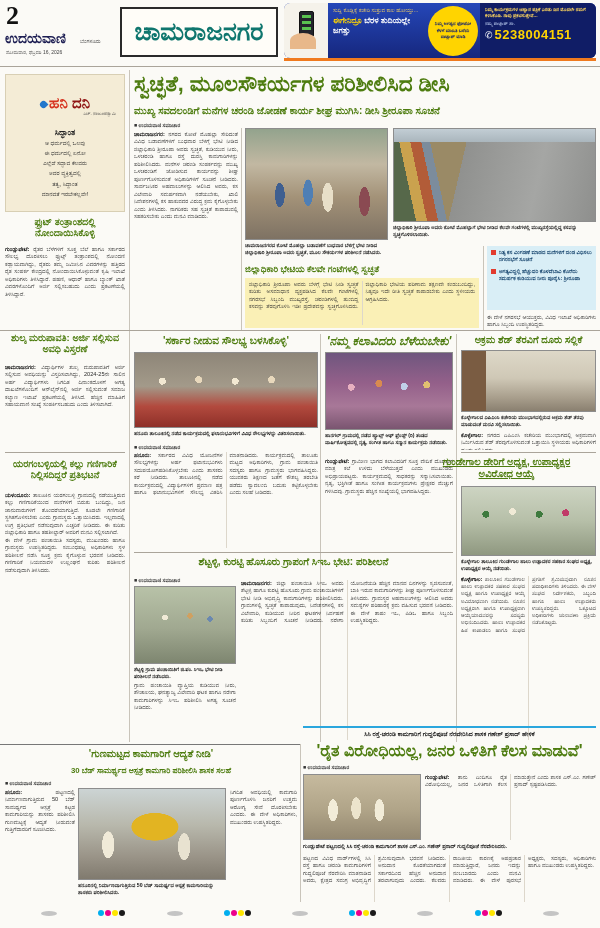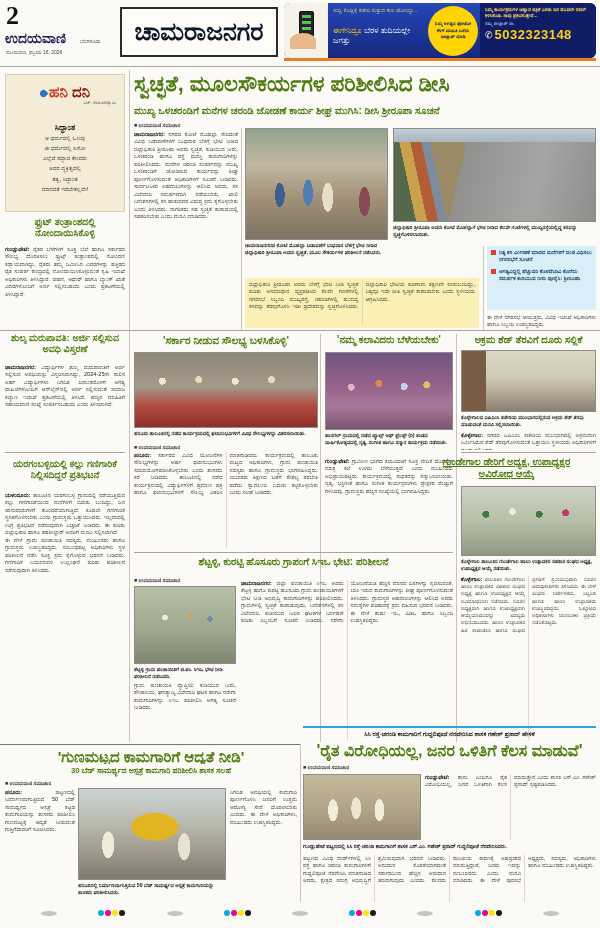--- a/index.html
+++ b/index.html
@@ -16,48 +16,48 @@
   .cols4{column-count:4;column-gap:7px;column-rule:1px solid #ddd7cb;}
   .vline{position:absolute;width:1px;background:#c9c4ba;}
   .hline{position:absolute;height:1px;background:#aaa49a;}
   .photo{position:absolute;border:1px solid #8d8d8d;box-sizing:border-box;}
 
   
   .pageno{font-family:"Liberation Serif",serif;font-weight:700;font-size:26px;color:#111;line-height:1;}
   .papername{font-weight:800;font-size:14px;color:#1c1d52;line-height:1;}
   .edition{font-size:5.5px;color:#333;}
   .dateline-top{font-size:5px;color:#444;}
-  .section-box{border:2px solid #2a2a2a;background:#fffdf8;display:flex;align-items:center;justify-content:center;font-size:25px;font-weight:800;color:#0f172a;}
+  .section-box{border:2px solid #2a2a2a;background:#fffdf8;display:flex;align-items:center;justify-content:center;font-size:25px;font-weight:800;color:#0f766e;}
 
   
   .ad{border-radius:6px;background:linear-gradient(180deg,#2547b8,#16277e);display:flex;overflow:hidden;color:#fff;}
   .ad-illu{width:44px;background:#f5f2ea;position:relative;flex:none;}
   .ad-phone{position:absolute;left:15px;top:8px;width:13px;height:24px;background:#23242b;border-radius:2px;border:1px solid #111;}
   .ad-phone i{display:block;margin:3px 2px 0 2px;height:3px;background:#59c14f;}
   .ad-hand{position:absolute;left:6px;top:30px;width:26px;height:16px;background:#e8b88a;border-radius:50% 50% 0 0;}
   .ad-mid{flex:1;padding:4px 4px 2px 5px;min-width:0;}
   .ad-line1{color:#ffd75e;font-size:5.6px;line-height:1.3;}
-  .ad-line2{font-size:8px;font-weight:400;line-height:1.25;margin-top:12px;}
+  .ad-line2{font-size:8px;font-weight:700;line-height:1.25;margin-top:2px;}
   .ad-line2 .em{color:#ffd400;}
   .ad-circle{flex:none;width:50px;height:50px;margin:3px 2px;border-radius:50%;background:#ffd400;color:#12206e;font-size:4.7px;font-weight:700;display:flex;align-items:center;justify-content:center;text-align:center;padding:4px;box-sizing:border-box;line-height:1.35;}
   .ad-right{flex:none;width:106px;background:#101d66;padding:4px 5px;}
   .ad-right-head{color:#ffd75e;font-size:4.8px;font-weight:700;line-height:1.3;}
   .ad-wa-label{color:#cfe0ff;font-size:4.6px;margin-top:2px;}
   .ad-phone-row{display:flex;align-items:center;gap:2px;margin-top:1px;}
   .ad-phone-icon{font-size:9px;color:#fff;}
   .ad-phone-num{color:#ffd400;font-size:13px;font-weight:800;letter-spacing:.5px;}
   .ad-strip{position:absolute;left:284px;top:58px;width:312px;height:3px;background:#f07a1e;}
 
   
   .hani{background:#f4ecd6;border:1px solid #d8cfb4;text-align:center;overflow:hidden;}
-  .hani-logo{margin-top:9px;font-size:15px;font-weight:800;line-height:1;}
+  .hani-logo{margin-top:20px;font-size:15px;font-weight:800;line-height:1;}
   .drop{display:inline-block;width:7px;height:7px;background:#2277cc;border-radius:50% 0 50% 50%;transform:rotate(45deg);margin-right:2px;}
   .hani-1{color:#d6321e;} .hani-2{color:#8f1212;}
   .hani-author{font-size:4.5px;color:#444;text-align:right;padding-right:8px;margin-top:1px;}
-  .poem-title{font-size:8px;font-weight:700;margin-top:18px;color:#222;}
+  .poem-title{font-size:8px;font-weight:700;margin-top:12px;color:#222;}
   .poem-line{font-size:5.8px;line-height:1.75;color:#2a2a2a;}
 
   
   .yellow-box{background:#faf0b6;padding:3px 4px;}
   .blue-box{background:#d9eef6;padding:3px 4px;}
   .hi-item{display:flex;gap:3px;margin-bottom:4px;}
   .hi-sq{flex:none;width:5px;height:5px;background:#e23b2e;margin-top:1px;}
   .hi-text{font-size:5.4px;font-weight:700;color:#17456e;line-height:1.35;}
 
   
@@ -140,21 +140,21 @@
     <div class="ad-mid">
       <div class="ad-line1">ಸುದ್ದಿ ಕೊಡ್ಲಿಕ್ಕೆ ಕಚೇರಿ ಸುತ್ತುವ ಕಾಲ ಹೋಯ್ತು...</div>
       <div class="ad-line2"><span class="em">ಈಗೇನಿದ್ರೂ</span><span> ಬೆರಳ ತುದಿಯಲ್ಲೇ ಜಗತ್ತು</span></div>
     </div>
     <div class="ad-circle">ನಿಮ್ಮ ಅಗತ್ಯದ ಫೋಟೋ ಕೆಳಗೆ ಮಾಹಿತಿ ಬರೆದು ವಾಟ್ಸಾಪ್ ಮಾಡಿ</div>
     <div class="ad-right">
       <div class="ad-right-head">ನಿಮ್ಮ ಕಾರ್ಯಕ್ರಮಗಳ ಆಹ್ವಾನ ಪತ್ರಿಕೆ ಎರಡು ದಿನ ಮೊದಲೇ ನಮಗೆ ಕಳಿಸಿಕೊಡಿ. ನಾವು ಪ್ರಕಟಿಸುತ್ತೇವೆ...</div>
       <div class="ad-wa-label">ನಮ್ಮ ವಾಟ್ಸಾಪ್ ಸಂ.</div>
       <div class="ad-phone-row">
         <span class="ad-phone-icon">✆</span>
-        <span class="ad-phone-num">5032323148</span>
+        <span class="ad-phone-num">5238004151</span>
       </div>
     </div>
   </div>
   <div class="ad-strip"></div>
 
   <div class="hline" style="left:0;top:66px;width:600px;"></div>
 
   <div class="abs hani" style="left:5px;top:74px;width:120px;height:138px;">
     <div class="hani-logo">
       <span class="drop"></span><span class="hani-1">ಹನಿ</span> <span class="hani-2">ದನಿ</span>
@@ -175,32 +175,33 @@
   <div class="abs hl center" style="left:5px;top:332px;width:120px;height:26px;font-size:9.5px;">ಶುಲ್ಕ ಮರುಪಾವತಿ: ಅರ್ಜಿ ಸಲ್ಲಿಸುವ ಅವಧಿ ವಿಸ್ತರಣೆ</div>
   <div class="abs body-text" style="left:5px;top:364px;width:120px;height:82px;"><b>ಚಾಮರಾಜನಗರ:</b> <span>ವಿದ್ಯಾರ್ಥಿಗಳ ಶುಲ್ಕ ಮರುಪಾವತಿಗೆ ಅರ್ಜಿ ಸಲ್ಲಿಸುವ ಅವಧಿಯನ್ನು ವಿಸ್ತರಿಸಲಾಗಿದ್ದು, 2024-25ನೇ ಸಾಲಿನ ಅರ್ಹ ವಿದ್ಯಾರ್ಥಿಗಳು ನಿಗದಿತ ದಿನಾಂಕದೊಳಗೆ ಅಗತ್ಯ ದಾಖಲೆಗಳೊಂದಿಗೆ ಆನ್‌ಲೈನ್‌ನಲ್ಲಿ ಅರ್ಜಿ ಸಲ್ಲಿಸುವಂತೆ ಸಮಾಜ ಕಲ್ಯಾಣ ಇಲಾಖೆ ಪ್ರಕಟಣೆಯಲ್ಲಿ ತಿಳಿಸಿದೆ. ಹೆಚ್ಚಿನ ಮಾಹಿತಿಗೆ ಸಹಾಯವಾಣಿ ಸಂಖ್ಯೆ ಸಂಪರ್ಕಿಸಬಹುದು ಎಂದು ತಿಳಿಸಲಾಗಿದೆ.</span></div>
 
   <div class="hline" style="left:5px;top:452px;width:120px;"></div>
   <div class="abs hl center" style="left:5px;top:458px;width:120px;height:28px;font-size:9.5px;">ಯರಗಂಬಳ್ಳಿಯಲ್ಲಿ ಕಲ್ಲು ಗಣಿಗಾರಿಕೆ ನಿಲ್ಲಿಸದಿದ್ದರೆ ಪ್ರತಿಭಟನೆ</div>
   <div class="abs body-text" style="left:5px;top:492px;width:120px;height:248px;"><b>ಯಳಂದೂರು:</b> <span>ತಾಲೂಕಿನ ಯರಗಂಬಳ್ಳಿ ಗ್ರಾಮದಲ್ಲಿ ನಡೆಯುತ್ತಿರುವ ಕಲ್ಲು ಗಣಿಗಾರಿಕೆಯಿಂದ ಮನೆಗಳಿಗೆ ಬಿರುಕು ಬಂದಿದ್ದು, ಜನ ಜಾನುವಾರುಗಳಿಗೆ ತೊಂದರೆಯಾಗುತ್ತಿದೆ. ಕೂಡಲೇ ಗಣಿಗಾರಿಕೆ ಸ್ಥಗಿತಗೊಳಿಸಬೇಕು ಎಂದು ಗ್ರಾಮಸ್ಥರು ಒತ್ತಾಯಿಸಿದರು. ಇಲ್ಲವಾದಲ್ಲಿ ಉಗ್ರ ಪ್ರತಿಭಟನೆ ನಡೆಸುವುದಾಗಿ ಎಚ್ಚರಿಕೆ ನೀಡಿದರು. ಈ ಕುರಿತು ಜಿಲ್ಲಾಧಿಕಾರಿ ಹಾಗೂ ತಹಶೀಲ್ದಾರ್ ಅವರಿಗೆ ಮನವಿ ಸಲ್ಲಿಸಲಾಗಿದೆ.</span><br><span>ಈ ವೇಳೆ ಗ್ರಾಮ ಪಂಚಾಯಿತಿ ಸದಸ್ಯರು, ಮುಖಂಡರು ಹಾಗೂ ಗ್ರಾಮಸ್ಥರು ಉಪಸ್ಥಿತರಿದ್ದರು. ಸಂಬಂಧಪಟ್ಟ ಅಧಿಕಾರಿಗಳು ಸ್ಥಳ ಪರಿಶೀಲನೆ ನಡೆಸಿ ಸೂಕ್ತ ಕ್ರಮ ಕೈಗೊಳ್ಳುವ ಭರವಸೆ ನೀಡಿದರು. ಗಣಿಗಾರಿಕೆ ನಿಯಮಾವಳಿ ಉಲ್ಲಂಘನೆ ಕುರಿತು ಪರಿಶೀಲನೆ ನಡೆಸುವುದಾಗಿ ತಿಳಿಸಿದರು.</span></div>
 
   <div class="vline" style="left:129px;top:70px;height:672px;"></div>
 
   <div class="abs hl" style="left:134px;top:72px;width:462px;height:31px;font-size:21.5px;white-space:nowrap;">ಸ್ವಚ್ಛತೆ, ಮೂಲಸೌಕರ್ಯಗಳ ಪರಿಶೀಲಿಸಿದ ಡೀಸಿ</div>
-  <div class="abs hl" style="left:134px;top:105px;width:462px;height:15px;font-size:10px;white-space:nowrap;">ಮುಖ್ಯ ಒಳಚರಂಡಿಗೆ ಮನೆಗಳ ಚರಂಡಿ ಜೋಡಣೆ ಕಾರ್ಯ ಶೀಘ್ರ ಮುಗಿಸಿ: ಡೀಸಿ ಶ್ರೀರೂಪಾ ಸೂಚನೆ</div>
+  <div class="abs hl" style="left:134px;top:105px;width:462px;height:15px;font-size:10px;white-space:nowrap;">ಮುಖ್ಯ ಸವದಲಂಡಿಗೆ ಮನೆಗಳ ಚರಂಡಿ ಜೋಡಣೆ ಕಾರ್ಯ ಶೀಘ್ರ ಮುಗಿಸಿ: ಡೀಸಿ ಶ್ರೀರೂಪಾ ಸೂಚನೆ</div>
   <div class="abs byline" style="left:134px;top:122px;width:104px;">■ ಉದಯವಾಣಿ ಸಮಾಚಾರ</div>
   <div class="abs body-text" style="left:134px;top:131px;width:104px;height:198px;"><b>ಚಾಮರಾಜನಗರ:</b> <span>ನಗರದ ಕೋಟೆ ಮೊಹಲ್ಲಾ ಸೇರಿದಂತೆ ವಿವಿಧ ಬಡಾವಣೆಗಳಿಗೆ ಬುಧವಾರ ಬೆಳಗ್ಗೆ ಭೇಟಿ ನೀಡಿದ ಜಿಲ್ಲಾಧಿಕಾರಿ ಶ್ರೀರೂಪಾ ಅವರು ಸ್ವಚ್ಛತೆ, ಕುಡಿಯುವ ನೀರು, ಒಳಚರಂಡಿ ಹಾಗೂ ರಸ್ತೆ ದುರಸ್ತಿ ಕಾಮಗಾರಿಗಳನ್ನು ಪರಿಶೀಲಿಸಿದರು. ಮನೆಗಳ ಚರಂಡಿ ಸಂಪರ್ಕವನ್ನು ಮುಖ್ಯ ಒಳಚರಂಡಿಗೆ ಜೋಡಿಸುವ ಕಾರ್ಯವನ್ನು ಶೀಘ್ರ ಪೂರ್ಣಗೊಳಿಸುವಂತೆ ಅಧಿಕಾರಿಗಳಿಗೆ ಸೂಚನೆ ನೀಡಿದರು. ಸಾರ್ವಜನಿಕರ ಅಹವಾಲುಗಳನ್ನು ಆಲಿಸಿದ ಅವರು, ಕಸ ವಿಲೇವಾರಿ ಸಮರ್ಪಕವಾಗಿ ನಡೆಯಬೇಕು, ಖಾಲಿ ನಿವೇಶನಗಳಲ್ಲಿ ಕಸ ಹಾಕುವವರ ವಿರುದ್ಧ ಕ್ರಮ ಕೈಗೊಳ್ಳಬೇಕು ಎಂದು ತಿಳಿಸಿದರು. ನಾಗರಿಕರು ಸಹ ಸ್ವಚ್ಛತೆ ಕಾಪಾಡುವಲ್ಲಿ ಸಹಕರಿಸಬೇಕು ಎಂದು ಮನವಿ ಮಾಡಿದರು.</span></div>
 
   <div class="vline" style="left:241px;top:128px;height:202px;"></div>
 
   <div class="photo photo-street" style="left:245px;top:128px;width:143px;height:112px;"></div>
   <div class="abs caption" style="left:245px;top:242px;width:143px;height:20px;">ಚಾಮರಾಜನಗರದ ಕೋಟೆ ಮೊಹಲ್ಲಾ ಬಡಾವಣೆಗೆ ಬುಧವಾರ ಬೆಳಗ್ಗೆ ಭೇಟಿ ನೀಡಿದ ಜಿಲ್ಲಾಧಿಕಾರಿ ಶ್ರೀರೂಪಾ ಅವರು ಸ್ವಚ್ಛತೆ, ಮೂಲ ಸೌಕರ್ಯಗಳ ಪರಿಶೀಲನೆ ನಡೆಸಿದರು.</div>
 
   <div class="photo photo-road" style="left:393px;top:128px;width:203px;height:94px;"></div>
   <div class="abs caption" style="left:393px;top:224px;width:203px;height:16px;">ಜಿಲ್ಲಾಧಿಕಾರಿ ಶ್ರೀರೂಪಾ ಅವರು ಕೋಟೆ ಮೊಹಲ್ಲಾಗೆ ಭೇಟಿ ನೀಡಿದ ಕೆಲವೇ ಗಂಟೆಗಳಲ್ಲಿ ಮುಖ್ಯರಸ್ತೆಯಲ್ಲಿದ್ದ ಕಸವನ್ನು ಸ್ವಚ್ಛಗೊಳಿಸಲಾಯಿತು.</div>
 
+  <div class="abs hl" style="left:245px;top:264px;width:234px;height:12px;font-size:8.8px;">ಜಿಲ್ಲಾಧಿಕಾರಿ ಭೇಟಿಯ ಕೆಲವೇ ಗಂಟೆಗಳಲ್ಲಿ ಸ್ವಚ್ಛತೆ</div>
   <div class="abs yellow-box" style="left:245px;top:278px;width:234px;height:50px;">
     <div class="body-text cols2" style="height:44px;">ಜಿಲ್ಲಾಧಿಕಾರಿ ಶ್ರೀರೂಪಾ ಅವರು ಬೆಳಗ್ಗೆ ಭೇಟಿ ನೀಡಿ ಸ್ವಚ್ಛತೆ ಕುರಿತು ಅಸಮಾಧಾನ ವ್ಯಕ್ತಪಡಿಸಿದ ಕೆಲವೇ ಗಂಟೆಗಳಲ್ಲಿ ನಗರಸಭೆ ಸಿಬ್ಬಂದಿ ಮುಖ್ಯರಸ್ತೆ, ಚರಂಡಿಗಳಲ್ಲಿ ತುಂಬಿದ್ದ ಕಸವನ್ನು ತೆರವುಗೊಳಿಸಿ ಇಡೀ ಪ್ರದೇಶವನ್ನು ಸ್ವಚ್ಛಗೊಳಿಸಿದರು. ಜಿಲ್ಲಾಧಿಕಾರಿ ಭೇಟಿಯ ಪರಿಣಾಮ ತಕ್ಷಣವೇ ಕಂಡುಬಂದಿದ್ದು, ನಿತ್ಯವೂ ಇದೇ ರೀತಿ ಸ್ವಚ್ಛತೆ ಕಾಪಾಡಬೇಕು ಎಂದು ಸ್ಥಳೀಯರು ಆಗ್ರಹಿಸಿದರು.</div>
   </div>
 
   <div class="vline" style="left:483px;top:246px;height:84px;"></div>
 
   <div class="abs blue-box" style="left:487px;top:246px;width:109px;height:64px;">
     <div class="hi-item">
       <span class="hi-sq"></span>
       <span class="hi-text">ನಿತ್ಯ ಕಸ ವಿಂಗಡಣೆ ಮಾಡದ ಮನೆಗಳಿಗೆ ದಂಡ ವಿಧಿಸಲು ನಗರಸಭೆಗೆ ಸೂಚನೆ</span>
@@ -215,21 +216,21 @@
   <div class="hline" style="left:0;top:330px;width:600px;"></div>
 
   <div class="abs hl center" style="left:134px;top:334px;width:184px;height:15px;font-size:10.5px;">'ಸರ್ಕಾರ ನೀಡುವ ಸೌಲಭ್ಯ ಬಳಸಿಕೊಳ್ಳಿ'</div>
   <div class="photo photo-group1" style="left:134px;top:352px;width:184px;height:76px;"></div>
   <div class="abs caption" style="left:134px;top:430px;width:184px;height:12px;">ಹನೂರು ತಾಲೂಕಿನಲ್ಲಿ ನಡೆದ ಕಾರ್ಯಕ್ರಮದಲ್ಲಿ ಫಲಾನುಭವಿಗಳಿಗೆ ವಿವಿಧ ಸೌಲಭ್ಯಗಳನ್ನು ವಿತರಿಸಲಾಯಿತು.</div>
   <div class="abs byline" style="left:134px;top:444px;width:90px;">■ ಉದಯವಾಣಿ ಸಮಾಚಾರ</div>
   <div class="abs body-text cols2" style="left:134px;top:452px;width:184px;height:96px;"><b>ಹನೂರು:</b> <span>ಸರ್ಕಾರದ ವಿವಿಧ ಯೋಜನೆಗಳ ಸೌಲಭ್ಯಗಳನ್ನು ಅರ್ಹ ಫಲಾನುಭವಿಗಳು ಸದುಪಯೋಗಪಡಿಸಿಕೊಳ್ಳಬೇಕು ಎಂದು ಶಾಸಕರು ಕರೆ ನೀಡಿದರು. ತಾಲೂಕಿನಲ್ಲಿ ನಡೆದ ಕಾರ್ಯಕ್ರಮದಲ್ಲಿ ವಿದ್ಯಾರ್ಥಿಗಳಿಗೆ ಪ್ರಮಾಣ ಪತ್ರ ಹಾಗೂ ಫಲಾನುಭವಿಗಳಿಗೆ ಸೌಲಭ್ಯ ವಿತರಿಸಿ ಮಾತನಾಡಿದರು. ಕಾರ್ಯಕ್ರಮದಲ್ಲಿ ತಾಲೂಕು ಮಟ್ಟದ ಅಧಿಕಾರಿಗಳು, ಗ್ರಾಮ ಪಂಚಾಯಿತಿ ಸದಸ್ಯರು ಹಾಗೂ ಗ್ರಾಮಸ್ಥರು ಭಾಗವಹಿಸಿದ್ದರು. ಯುವಕರು ಶಿಕ್ಷಣದ ಜತೆಗೆ ಕೌಶಲ್ಯ ತರಬೇತಿ ಪಡೆದು ಸ್ವಾವಲಂಬಿ ಬದುಕು ಕಟ್ಟಿಕೊಳ್ಳಬೇಕು ಎಂದು ಸಲಹೆ ನೀಡಿದರು.</span></div>
 
   <div class="vline" style="left:320px;top:334px;height:408px;"></div>
 
-  <div class="abs hl center" style="left:325px;top:334px;width:128px;height:15px;font-size:10px;">'ನಮ್ಮ ಕಲಾವಿದರು ಬೆಳೆಯಬೇಕು'</div>
+  <div class="abs hl center" style="left:325px;top:334px;width:128px;height:15px;font-size:12px;font-style:italic;">'ನಮ್ಮ ಕಲಾವಿದರು ಬೆಳೆಯಬೇಕು'</div>
   <div class="photo photo-group2" style="left:325px;top:352px;width:128px;height:78px;"></div>
   <div class="abs caption" style="left:325px;top:432px;width:128px;height:24px;">ಹಾನಗಲ್ ಗ್ರಾಮದಲ್ಲಿ ನಡೆದ ಹ್ಯಾಟ್ಸ್ ಆಫ್ ಫ್ರೆಂಡ್ಸ್ (ರಿ) ತಂಡದ ವಾರ್ಷಿಕೋತ್ಸವದಲ್ಲಿ ನೃತ್ಯ, ಸಂಗೀತ ಹಾಗೂ ಸನ್ಮಾನ ಕಾರ್ಯಕ್ರಮ ನಡೆಯಿತು.</div>
   <div class="abs body-text" style="left:325px;top:458px;width:128px;height:90px;"><b>ಗುಂಡ್ಲುಪೇಟೆ:</b> <span>ಗ್ರಾಮೀಣ ಭಾಗದ ಕಲಾವಿದರಿಗೆ ಸೂಕ್ತ ವೇದಿಕೆ ದೊರೆತಾಗ ಮಾತ್ರ ಕಲೆ ಉಳಿದು ಬೆಳೆಯುತ್ತದೆ ಎಂದು ಮುಖಂಡರು ಅಭಿಪ್ರಾಯಪಟ್ಟರು. ಕಾರ್ಯಕ್ರಮದಲ್ಲಿ ಸಾಧಕರನ್ನು ಸನ್ಮಾನಿಸಲಾಯಿತು. ನೃತ್ಯ, ಭಕ್ತಿಗೀತೆ ಹಾಗೂ ಸಂಗೀತ ಕಾರ್ಯಕ್ರಮಗಳು ಪ್ರೇಕ್ಷಕರ ಮೆಚ್ಚುಗೆ ಗಳಿಸಿದವು. ಗ್ರಾಮಸ್ಥರು ಹೆಚ್ಚಿನ ಸಂಖ್ಯೆಯಲ್ಲಿ ಭಾಗವಹಿಸಿದ್ದರು.</span></div>
 
   <div class="vline" style="left:456px;top:334px;height:408px;"></div>
 
   <div class="abs hl center" style="left:461px;top:334px;width:135px;height:13px;font-size:9.8px;">ಅಕ್ರಮ ಶೆಡ್ ತೆರವಿಗೆ ದೂರು ಸಲ್ಲಿಕೆ</div>
   <div class="photo photo-office" style="left:461px;top:350px;width:135px;height:62px;"></div>
   <div class="abs caption" style="left:461px;top:414px;width:135px;height:16px;">ಕೊಳ್ಳೇಗಾಲದ ಎಪಿಎಂಸಿ ಕಚೇರಿಯ ಮುಂಭಾಗದಲ್ಲಿರುವ ಅಕ್ರಮ ಶೆಡ್ ತೆರವು ಮಾಡುವಂತೆ ಮನವಿ ಸಲ್ಲಿಸಲಾಯಿತು.</div>
   <div class="abs body-text" style="left:461px;top:432px;width:135px;height:18px;"><b>ಕೊಳ್ಳೇಗಾಲ:</b> <span>ನಗರದ ಎಪಿಎಂಸಿ ಕಚೇರಿಯ ಮುಂಭಾಗದಲ್ಲಿ ಅಕ್ರಮವಾಗಿ ನಿರ್ಮಿಸಿರುವ ಶೆಡ್ ತೆರವುಗೊಳಿಸುವಂತೆ ಒತ್ತಾಯಿಸಿ ಸ್ಥಳೀಯರು ಅಧಿಕಾರಿಗಳಿಗೆ ದೂರು ಸಲ್ಲಿಸಿದರು.</span></div>
@@ -242,21 +243,21 @@
 
   <div class="hline" style="left:134px;top:552px;width:319px;"></div>
   <div class="abs hl center" style="left:134px;top:556px;width:319px;height:18px;font-size:10px;white-space:nowrap;">ಶೆಟ್ಟಳ್ಳಿ, ಕುರಟ್ಟಿ ಹೊಸೂರು ಗ್ರಾಪಂಗೆ ಸಿಇಒ ಭೇಟಿ: ಪರಿಶೀಲನೆ</div>
   <div class="abs byline" style="left:134px;top:577px;width:100px;">■ ಉದಯವಾಣಿ ಸಮಾಚಾರ</div>
   <div class="photo photo-ceo" style="left:134px;top:586px;width:102px;height:78px;"></div>
   <div class="abs caption" style="left:134px;top:666px;width:102px;height:14px;">ಶೆಟ್ಟಳ್ಳಿ ಗ್ರಾಮ ಪಂಚಾಯಿತಿಗೆ ಜಿ.ಪಂ. ಸಿಇಒ ಭೇಟಿ ನೀಡಿ ಪರಿಶೀಲನೆ ನಡೆಸಿದರು.</div>
   <div class="abs body-text" style="left:134px;top:682px;width:102px;height:58px;">ಗ್ರಾಮ ಪಂಚಾಯಿತಿ ವ್ಯಾಪ್ತಿಯ ಕುಡಿಯುವ ನೀರು, ಶೌಚಾಲಯ, ಘನತ್ಯಾಜ್ಯ ವಿಲೇವಾರಿ ಘಟಕ ಹಾಗೂ ನರೇಗಾ ಕಾಮಗಾರಿಗಳನ್ನು ಸಿಇಒ ಪರಿಶೀಲಿಸಿ ಅಗತ್ಯ ಸೂಚನೆ ನೀಡಿದರು.</div>
   <div class="abs body-text cols2" style="left:241px;top:580px;width:212px;height:160px;"><b>ಚಾಮರಾಜನಗರ:</b> <span>ಜಿಲ್ಲಾ ಪಂಚಾಯಿತಿ ಸಿಇಒ ಅವರು ಶೆಟ್ಟಳ್ಳಿ ಹಾಗೂ ಕುರಟ್ಟಿ ಹೊಸೂರು ಗ್ರಾಮ ಪಂಚಾಯಿತಿಗಳಿಗೆ ಭೇಟಿ ನೀಡಿ ಅಭಿವೃದ್ಧಿ ಕಾಮಗಾರಿಗಳನ್ನು ಪರಿಶೀಲಿಸಿದರು. ಗ್ರಾಮಗಳಲ್ಲಿ ಸ್ವಚ್ಛತೆ ಕಾಪಾಡುವುದು, ನಿವೇಶನಗಳಲ್ಲಿ ಕಸ ವಿಲೇವಾರಿ, ಕುಡಿಯುವ ನೀರಿನ ಘಟಕಗಳ ನಿರ್ವಹಣೆ ಕುರಿತು ಸಿಬ್ಬಂದಿಗೆ ಸೂಚನೆ ನೀಡಿದರು. ನರೇಗಾ ಯೋಜನೆಯಡಿ ಹೆಚ್ಚಿನ ಮಾನವ ದಿನಗಳನ್ನು ಸೃಜಿಸುವಂತೆ, ಬಾಕಿ ಇರುವ ಕಾಮಗಾರಿಗಳನ್ನು ಶೀಘ್ರ ಪೂರ್ಣಗೊಳಿಸುವಂತೆ ತಿಳಿಸಿದರು. ಗ್ರಾಮಸ್ಥರ ಅಹವಾಲುಗಳನ್ನು ಆಲಿಸಿದ ಅವರು ಸಮಸ್ಯೆಗಳ ಪರಿಹಾರಕ್ಕೆ ಕ್ರಮ ವಹಿಸುವ ಭರವಸೆ ನೀಡಿದರು. ಈ ವೇಳೆ ತಾಪಂ ಇಒ, ಪಿಡಿಒ ಹಾಗೂ ಸಿಬ್ಬಂದಿ ಉಪಸ್ಥಿತರಿದ್ದರು.</span></div>
 
   <div class="hline" style="left:0;top:744px;width:300px;background:#777;"></div>
-  <div class="abs hl center" style="left:5px;top:748px;width:292px;height:16px;font-size:15px;white-space:nowrap;">'ಗುಣಮಟ್ಟದ ಕಾಮಗಾರಿಗೆ ಆದ್ಯತೆ ನೀಡಿ'</div>
+  <div class="abs hl center" style="left:5px;top:748px;width:292px;height:16px;font-size:10px;white-space:nowrap;">'ಗುಣಮಟ್ಟದ ಕಾಮಗಾರಿಗೆ ಆದ್ಯತೆ ನೀಡಿ'</div>
   <div class="abs hl center" style="left:5px;top:766px;width:292px;height:11px;font-size:7.8px;white-space:nowrap;">30 ಬೆಡ್ ಸಾಮರ್ಥ್ಯದ ಆಸ್ಪತ್ರೆ ಕಾಮಗಾರಿ ಪರಿಶೀಲಿಸಿ ಶಾಸಕ ಸಲಹೆ</div>
   <div class="abs byline" style="left:5px;top:780px;width:80px;">■ ಉದಯವಾಣಿ ಸಮಾಚಾರ</div>
   <div class="abs body-text" style="left:5px;top:789px;width:70px;height:112px;"><b>ಹನೂರು:</b> <span>ಪಟ್ಟಣದಲ್ಲಿ ನಿರ್ಮಾಣವಾಗುತ್ತಿರುವ 50 ಬೆಡ್ ಸಾಮರ್ಥ್ಯದ ಆಸ್ಪತ್ರೆ ಕಟ್ಟಡ ಕಾಮಗಾರಿಯನ್ನು ಶಾಸಕರು ಪರಿಶೀಲಿಸಿ ಗುಣಮಟ್ಟಕ್ಕೆ ಆದ್ಯತೆ ನೀಡುವಂತೆ ಗುತ್ತಿಗೆದಾರರಿಗೆ ಸೂಚಿಸಿದರು.</span></div>
   <div class="photo photo-excavator" style="left:78px;top:788px;width:148px;height:92px;"></div>
   <div class="abs caption" style="left:78px;top:882px;width:148px;height:20px;">ಹನೂರಿನಲ್ಲಿ ನಿರ್ಮಾಣವಾಗುತ್ತಿರುವ 50 ಬೆಡ್ ಸಾಮರ್ಥ್ಯದ ಆಸ್ಪತ್ರೆ ಕಾಮಗಾರಿಯನ್ನು ಶಾಸಕರು ಪರಿಶೀಲಿಸಿದರು.</div>
   <div class="abs body-text" style="left:230px;top:789px;width:67px;height:112px;">ನಿಗದಿತ ಅವಧಿಯಲ್ಲಿ ಕಾಮಗಾರಿ ಪೂರ್ಣಗೊಳಿಸಿ ಜನರಿಗೆ ಉತ್ತಮ ಆರೋಗ್ಯ ಸೇವೆ ದೊರಕಿಸಬೇಕು ಎಂದರು. ಈ ವೇಳೆ ಅಧಿಕಾರಿಗಳು, ಮುಖಂಡರು ಉಪಸ್ಥಿತರಿದ್ದರು.</div>
 
   <div class="vline" style="left:300px;top:744px;height:158px;"></div>
 
   <div class="cyanline" style="left:303px;top:726px;width:293px;"></div>

